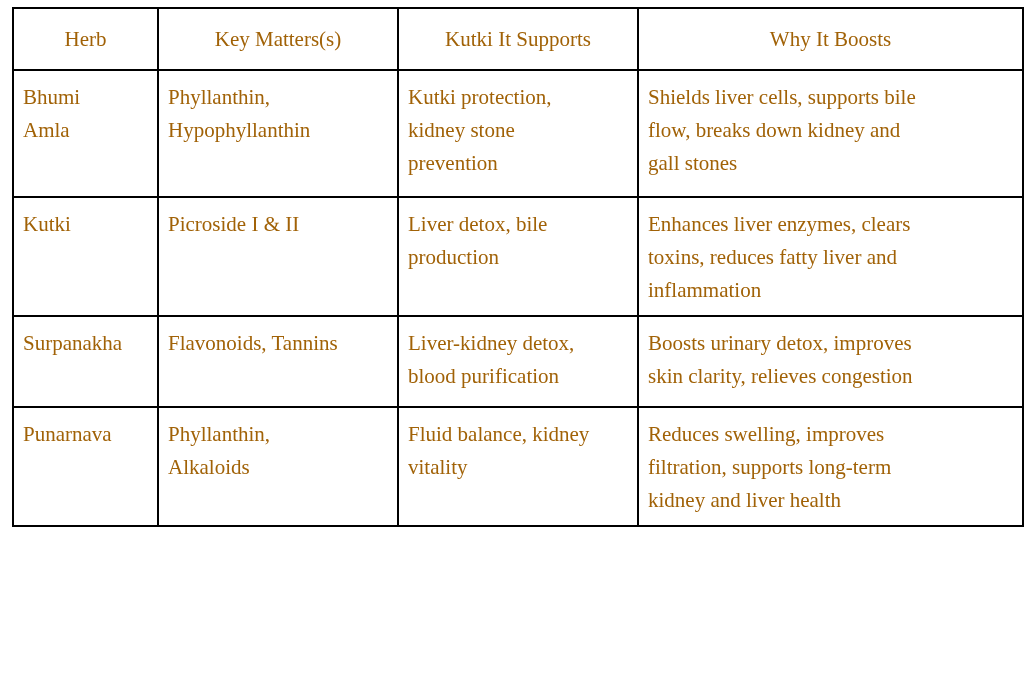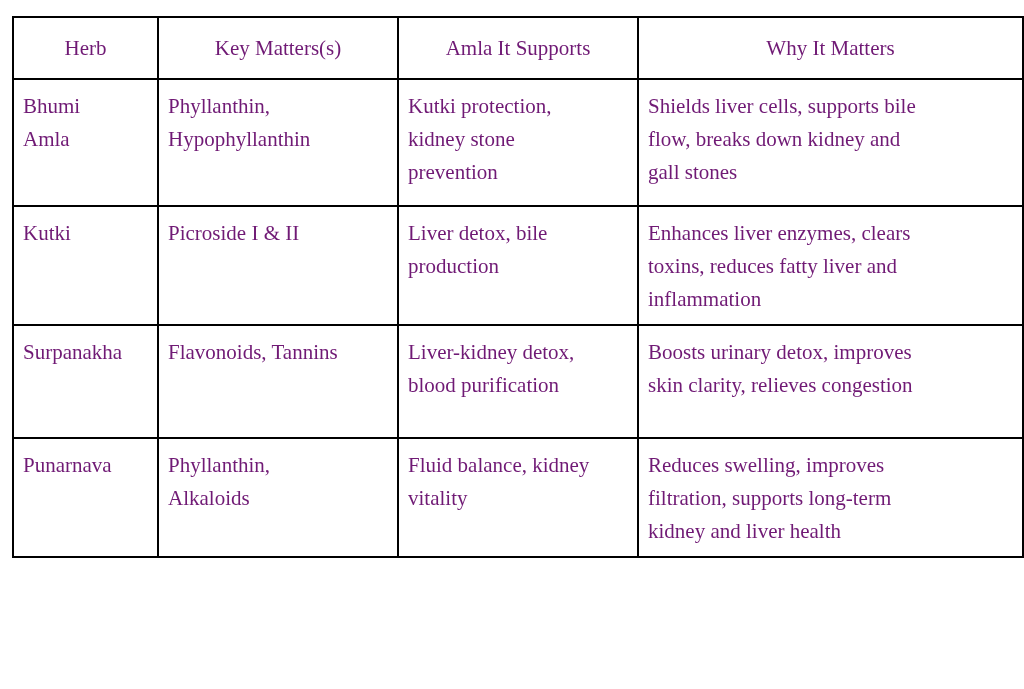--- a/index.html
+++ b/index.html
@@ -14,27 +14,27 @@
     position: relative;
     width: 1024px;
     height: 689px;
     background: #ffffff;
     font-family: "Liberation Serif", serif;
     color: #000000;
   }
   table.herb-table {
     position: absolute;
     left: 12px;
-    top: 16px;
+    top: 7px;
     width: 1010px;
     border-collapse: collapse;
     table-layout: fixed;
     font-size: 21px;
     line-height: 33px;
-    color: #701a75;
+    color: #a16207;
   }
   .herb-table col.c1 { width: 145px; }
   .herb-table col.c2 { width: 240px; }
   .herb-table col.c3 { width: 240px; }
   .herb-table col.c4 { width: 385px; }
   .herb-table th, .herb-table td {
     border: 2px solid #000000;
     box-sizing: border-box;
     overflow: hidden;
   }
@@ -48,40 +48,40 @@
     text-align: left;
     vertical-align: top;
     padding: 10px 6px 8px 9px;
     white-space: pre-line;
     font-family: Liberation Serif, serif;
   }
   tr.r-head { height: 62px; }
   tr.r0 { height: 127px; }
   tr.r1 { height: 90px; }
   tr.r2 { height: 126px; }
-  tr.r3 { height: 113px; }
+  tr.r3 { height: 91px; }
   tr.r4 { height: 96px; }
 </style>
 </head>
 <body>
 
 <div class="page">
   <table class="herb-table">
     <colgroup>
       <col class="c1">
         <col class="c2">
         <col class="c3">
         <col class="c4">
     </colgroup>
     <thead>
       <tr class="r-head">
         <th>Herb</th>
         <th>Key Matters(s)</th>
-        <th>Amla It Supports</th>
-        <th>Why It Matters</th>
+        <th>Kutki It Supports</th>
+        <th>Why It Boosts</th>
       </tr>
     </thead>
     <tbody>
       <tr class="r0">
         <td>Bhumi
 Amla</td>
         <td>Phyllanthin,
 Hypophyllanthin</td>
         <td>Kutki protection,
 kidney stone

